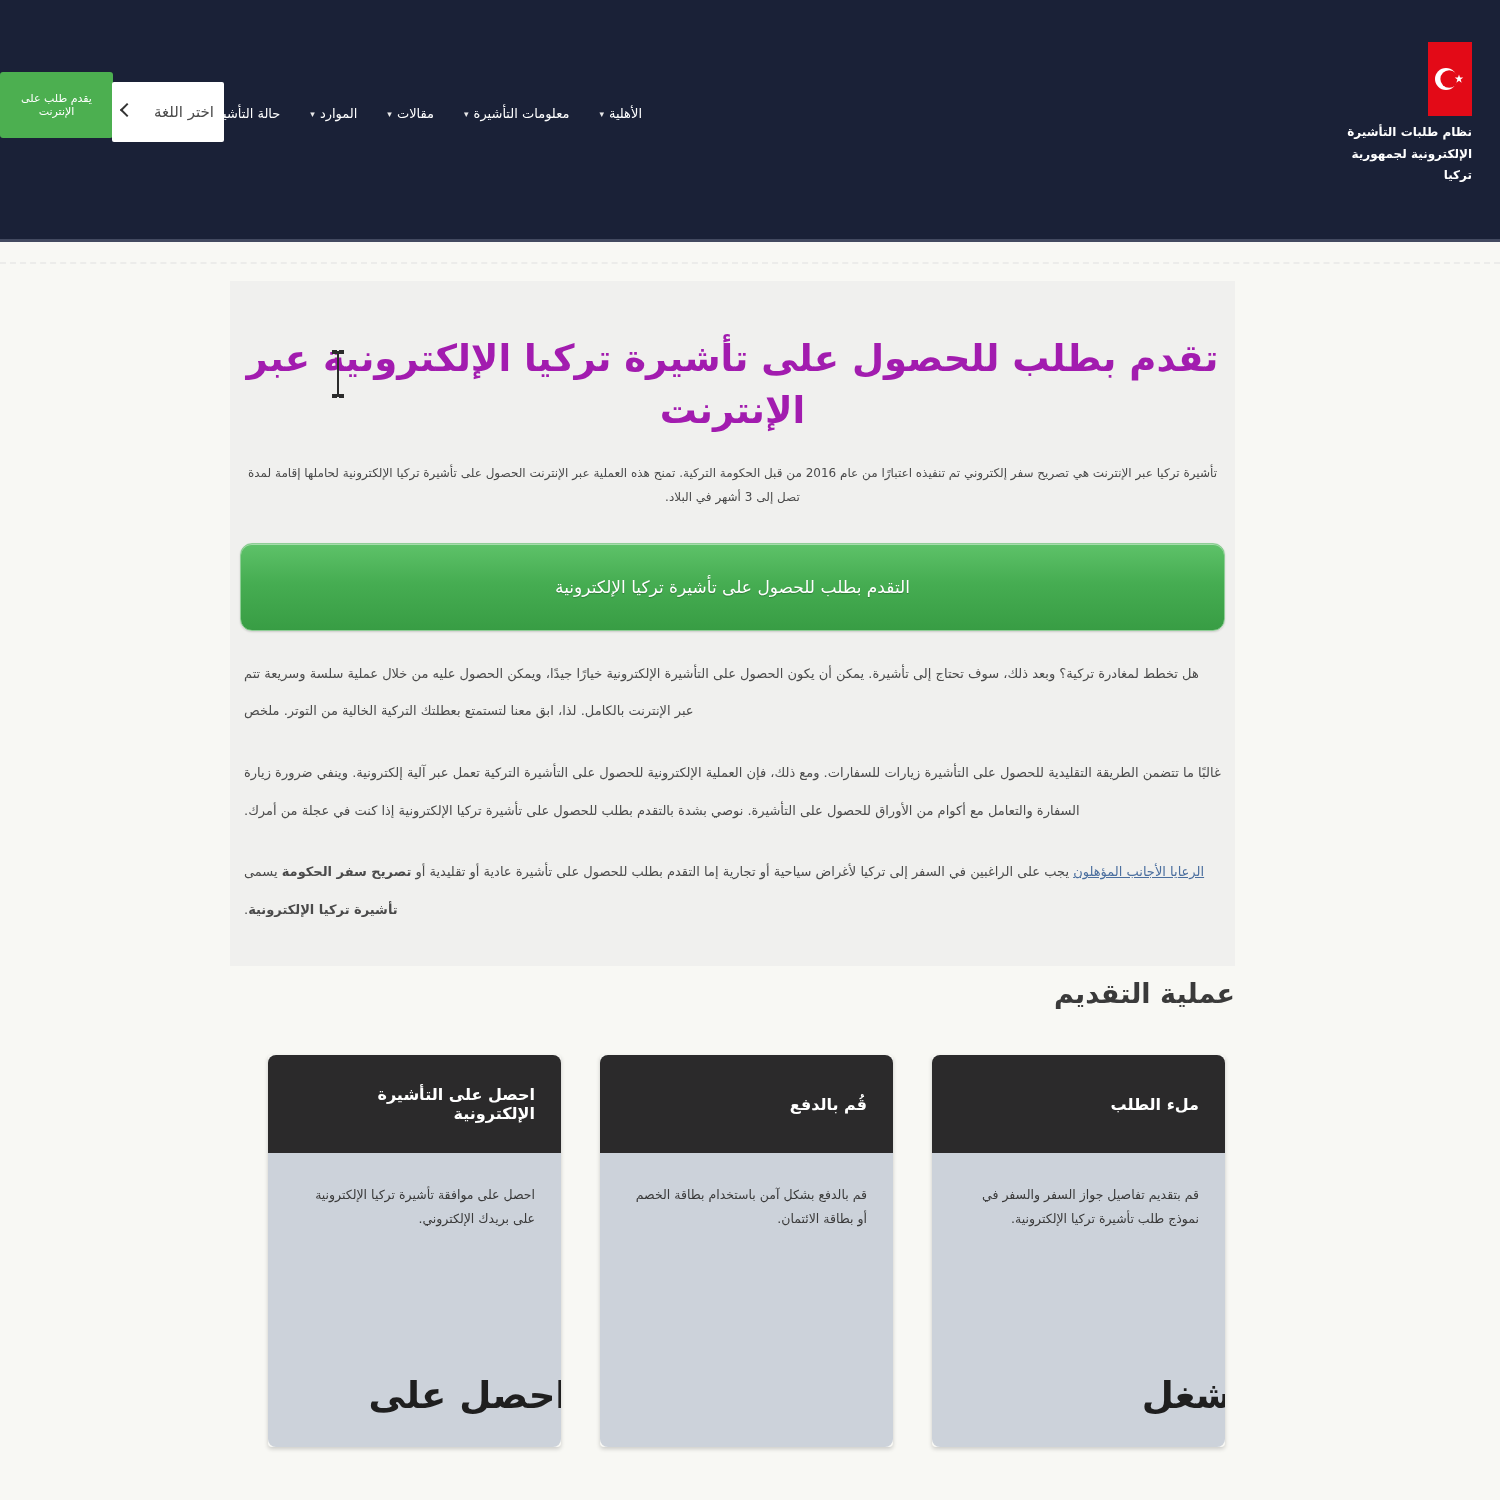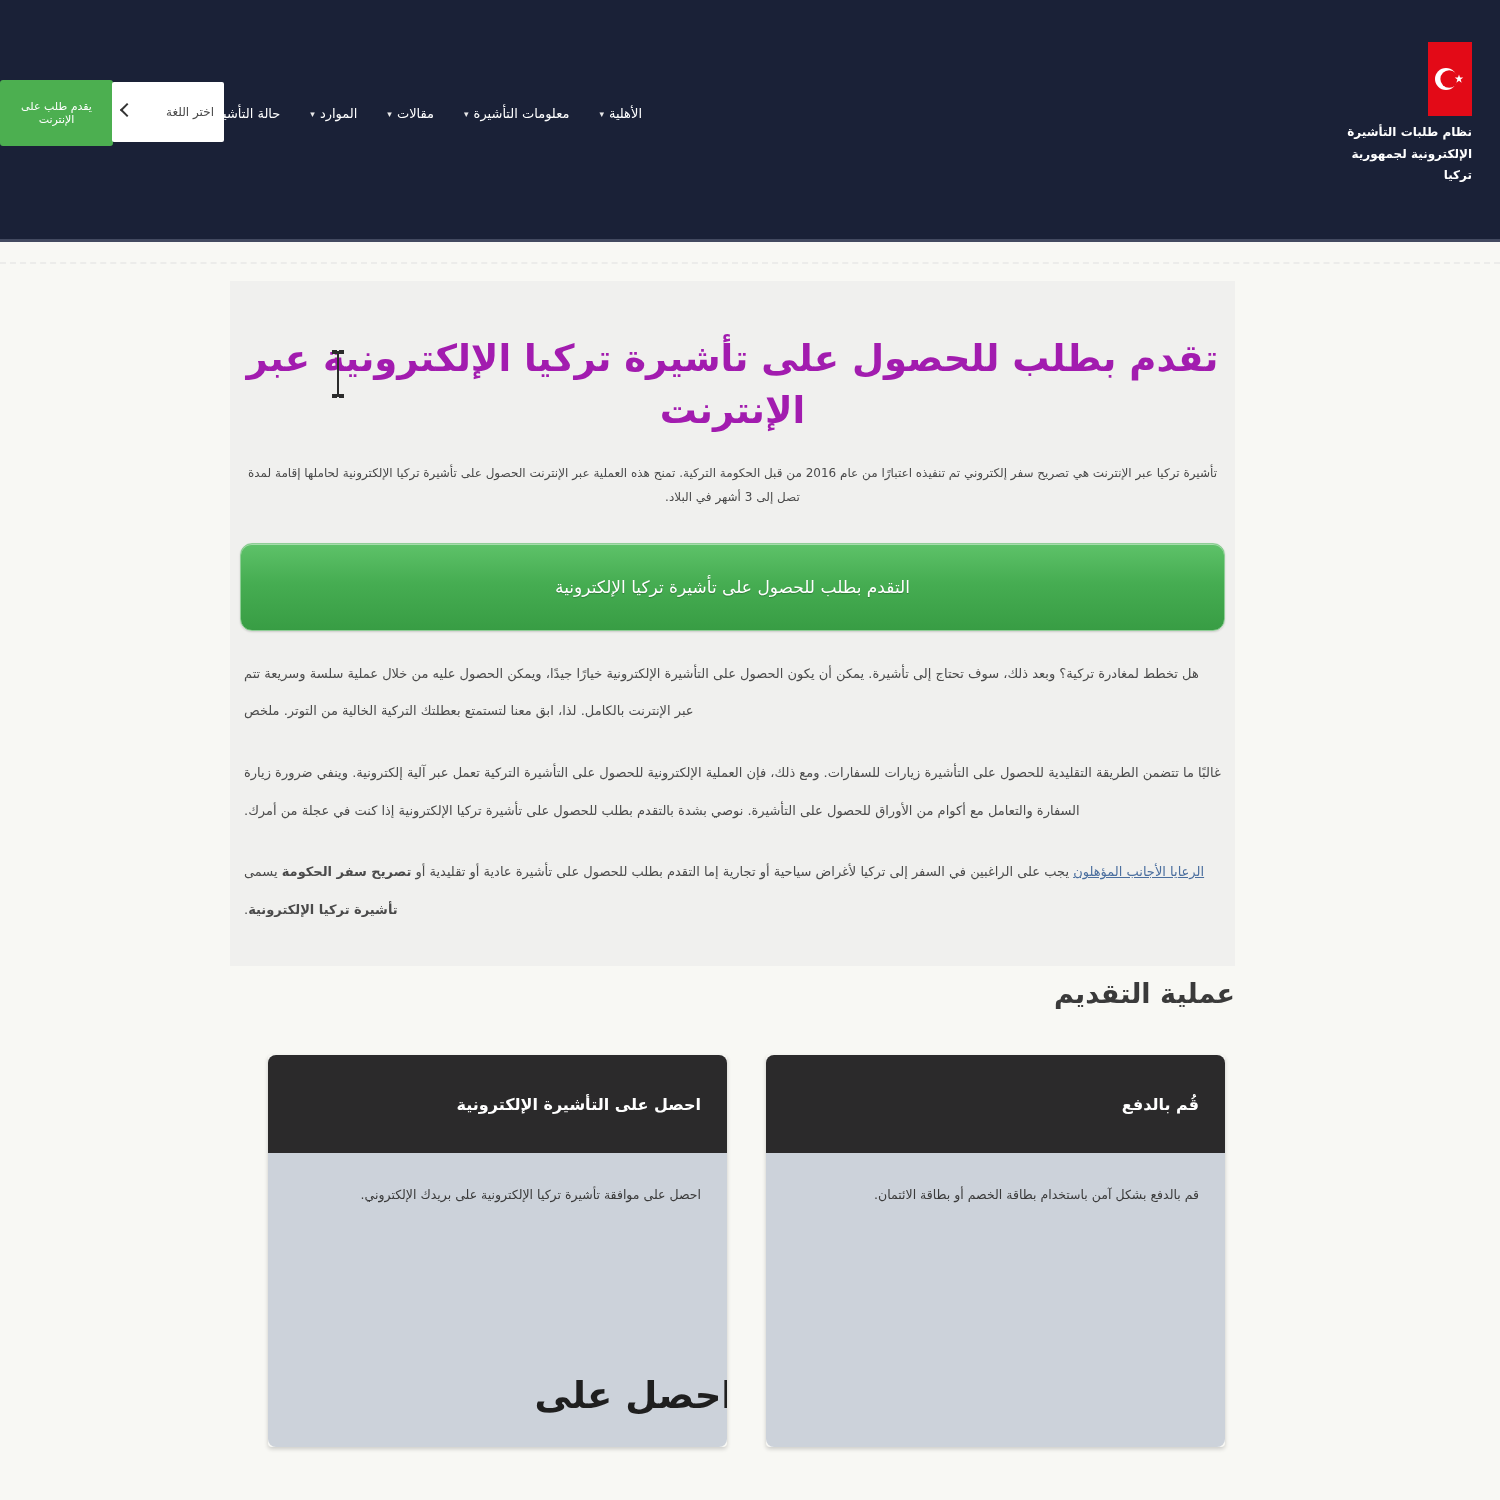--- a/index.html
+++ b/index.html
@@ -22,24 +22,24 @@
     color:#fff; font-size:12px; font-weight:bold; text-align:right; line-height:1.8;
   }
   .nav { position:absolute; top:106px; right:858px; display:flex; gap:30px; align-items:center; white-space:nowrap; }
   .nav-item { color:#fff; font-size:13px; text-decoration:none; display:flex; align-items:center; gap:5px; cursor:pointer; }
   .nav-caret { font-size:9px; color:#e8e8e8; }
   .lang-box {
     position:absolute; left:112px; top:82px; width:112px; height:60px;
     background:#fff; border-radius:2px; z-index:5;
     display:flex; align-items:center; justify-content:space-between; padding:0 10px; cursor:pointer;
   }
-  .lang-label { font-size:12px; color:#4a4a4a; }
+  .lang-label { font-size:15px; color:#4a4a4a; }
   .lang-chev { width:10px; height:10px; border-left:2px solid #333; border-bottom:2px solid #333; transform:rotate(45deg); margin-top:-5px; }
   .apply-top {
-    position:absolute; left:0; top:80px; width:113px; height:66px;
+    position:absolute; left:0; top:72px; width:113px; height:66px;
     background:#4caf50; border-radius:3px; z-index:4;
     color:#fff; font-size:11px; display:flex; align-items:center; justify-content:center;
     text-align:center; cursor:pointer; padding:0 4px;
   }
   .separator { position:absolute; top:262px; left:0; width:1500px; border-top:2px dashed #ececea; }
   
   .hero {
     position:absolute; top:281px; right:265px; width:1005px; height:685px;
     background:#f0f0ee; overflow:hidden;
   }
@@ -152,20 +152,27 @@
 
   <p class="hero-p">
     
   </p>
 </section>
 
 <h2 class="process-title">عملية التقديم</h2>
 
 <div class="cards">
   <div class="card">
+    <div class="card-header">ملء الطلب</div>
+    <div class="card-body">
+      <span>قم بتقديم تفاصيل جواز السفر والسفر في نموذج طلب تأشيرة تركيا الإلكترونية.</span>
+      <span class="card-overflow">شغل</span>
+    </div>
+  </div>
+  <div class="card">
     <div class="card-header">قُم بالدفع</div>
     <div class="card-body">
       <span>قم بالدفع بشكل آمن باستخدام بطاقة الخصم أو بطاقة الائتمان.</span>
       <span class="card-overflow"></span>
     </div>
   </div>
   <div class="card">
     <div class="card-header">احصل على التأشيرة الإلكترونية</div>
     <div class="card-body">
       <span>احصل على موافقة تأشيرة تركيا الإلكترونية على بريدك الإلكتروني.</span>

